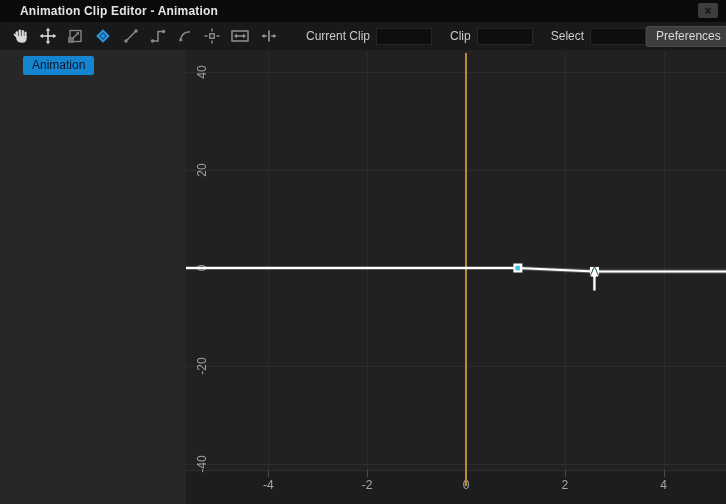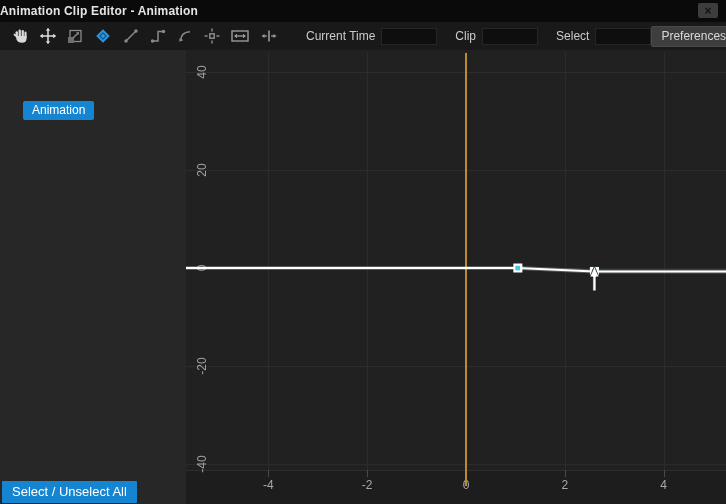--- a/index.html
+++ b/index.html
@@ -2,41 +2,41 @@
 <html><head>
 <meta charset="utf-8">
 <style>
   html,body{margin:0;padding:0;}
   body{width:726px;height:504px;background:#161616;font-family:"Liberation Sans",sans-serif;
        -webkit-font-smoothing:antialiased;overflow:hidden;position:relative;}
   .window{position:absolute;inset:0;display:flex;flex-direction:column;}
 
   
   .titlebar{height:22px;background:#0a0a0a;display:flex;align-items:center;position:relative;flex:0 0 auto;}
-  .titlebar .title{color:#e4e4e4;font-size:12px;font-weight:700;letter-spacing:.2px;}
+  .titlebar .title{color:#e4e4e4;font-size:12px;font-weight:700;padding-left:20px;letter-spacing:.2px;}
   .close-btn{position:absolute;right:8px;top:3px;width:20px;height:15px;background:#3d3d3d;border-radius:2px;
              color:#121212;font-size:12px;font-weight:700;display:flex;align-items:center;justify-content:center;
              line-height:1;cursor:default;}
 
   
   .toolbar{height:28px;background:#191919;display:flex;align-items:center;padding-left:12px;flex:0 0 auto;}
   .tool{width:20px;height:22px;display:flex;align-items:center;justify-content:center;margin-right:9px;border-radius:2px;}
   .tool svg{display:block;}
   .tb-spacer{width:6px;}
   .tb-label{color:#cbcbcb;font-size:12px;margin:0 6px 0 18px;white-space:nowrap;}
   .tb-input{width:48px;height:15px;background:#0e0e0e;border:1px solid #262626;color:#d0d0d0;
             font-size:11px;padding:0 3px;font-family:"Liberation Sans",sans-serif;}
   .prefs-btn{margin-left:auto;margin-right:14px;background:#3e3e3e;border:1px solid #4a4a4a;border-radius:2px;
              color:#d8d8d8;font-size:12px;padding:2px 9px 3px;font-family:"Liberation Sans",sans-serif;}
 
   
   .main{flex:1 1 auto;position:relative;display:flex;}
   .sidebar{width:186px;background:#272727;position:relative;flex:0 0 auto;}
-  .clip-chip{position:absolute;left:23px;top:6px;border-radius:2px;color:#ffffff;font-size:12px;
-             padding:2px 9px 3px;border:none;font-family:"Liberation Sans",sans-serif;margin-top:45px;}
+  .clip-chip{position:absolute;left:23px;top:6px;border-radius:2px;color:#0f172a;font-size:12px;
+             padding:2px 9px 3px;border:none;font-family:"Liberation Sans",sans-serif;}
   .select-all-btn{position:absolute;left:2px;bottom:1px;border:none;border-radius:1px;color:#fff;
                   font-size:13px;padding:3px 10px 4px;font-family:"Liberation Sans",sans-serif;white-space:nowrap;}
 
   
   .plot{flex:1 1 auto;position:relative;background:#212121;overflow:hidden;}
   .grid-v{position:absolute;width:1px;background:#2c2c2c;top:2px;}
   .grid-h{position:absolute;height:1px;background:#2c2c2c;left:0;right:0;}
   .axis-sep{position:absolute;left:0;right:0;height:1px;background:#2e2e2e;}
   .axis-strip{position:absolute;left:0;right:0;bottom:0;background:#1d1d1d;}
   .xtick{position:absolute;width:1px;height:7px;background:#4a4a4a;}
@@ -168,36 +168,35 @@
           <svg width="20" height="18" viewBox="0 0 20 18">
         <line x1="10" y1="3.5" x2="10" y2="14.5" stroke="#9a9a9a" stroke-width="1.6"></line>
         <line x1="7.8" y1="9" x2="4.5" y2="9" stroke="#9a9a9a" stroke-width="1.4"></line>
         <path d="M2.5 9 L5.5 6.9 V11.1 Z" fill="#9a9a9a"></path>
         <line x1="12.2" y1="9" x2="15.5" y2="9" stroke="#9a9a9a" stroke-width="1.4"></line>
         <path d="M17.5 9 L14.5 6.9 V11.1 Z" fill="#9a9a9a"></path>
       </svg>
         </span>
     </div>
 
-    <span class="tb-label">Current Time</span>
+    <span class="tb-label">Current Clip</span>
     <input class="tb-input" value="" style="">
 
     <span class="tb-label">Clip</span>
     <input class="tb-input" value="" style="">
 
     <span class="tb-label">Select</span>
     <input class="tb-input" value="" style="">
 
     <button class="prefs-btn">Preferences</button>
   </div>
 
   <div class="main">
     <div class="sidebar">
       <button class="clip-chip" style="background: rgb(21, 133, 210);">Animation</button>
-      <button class="select-all-btn" style="background: rgb(21, 133, 210);">Select / Unselect All</button>
     </div>
     <div class="plot">
         <div class="axis-strip" style="top: 420px; height: 34px;"></div>
         <div class="axis-sep" style="top: 420px;"></div>
         <div class="grid-h" style="top: 22px;"></div>
         <div class="ylab" style="left: 4px; top: 11px;">40</div>
         <div class="grid-h" style="top: 120px;"></div>
         <div class="ylab" style="left: 4px; top: 109px;">20</div>
         <div class="grid-h" style="top: 218px;"></div>
         <div class="ylab" style="left: 4px; top: 207px;">0</div>

